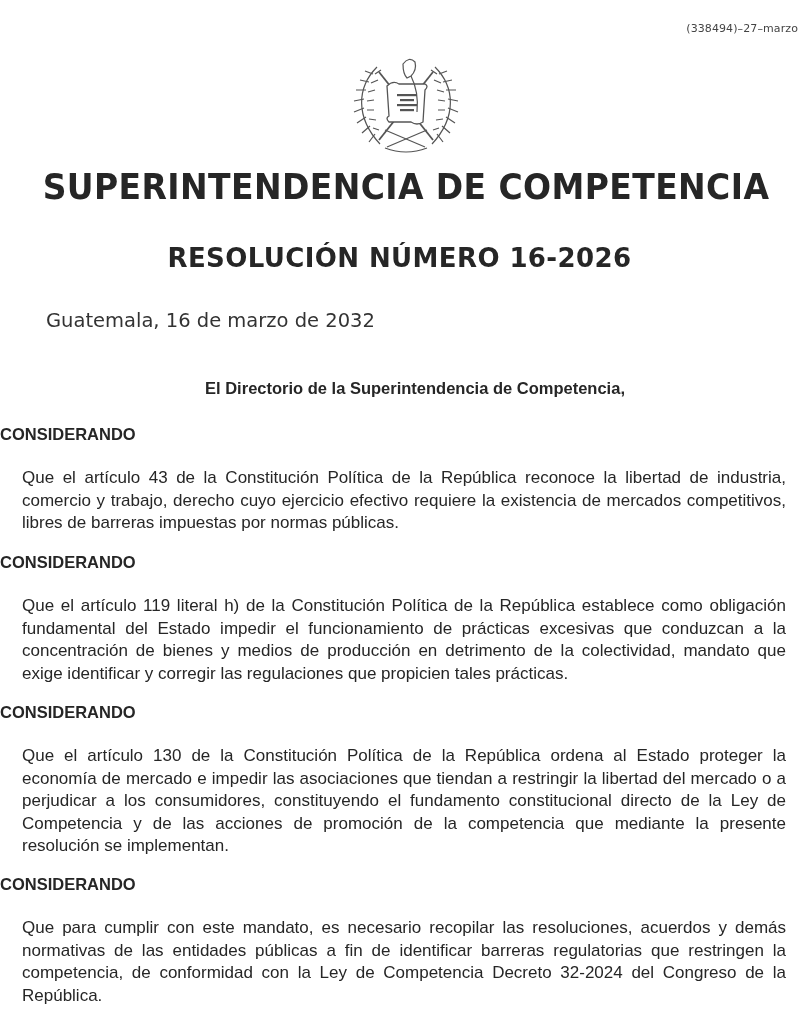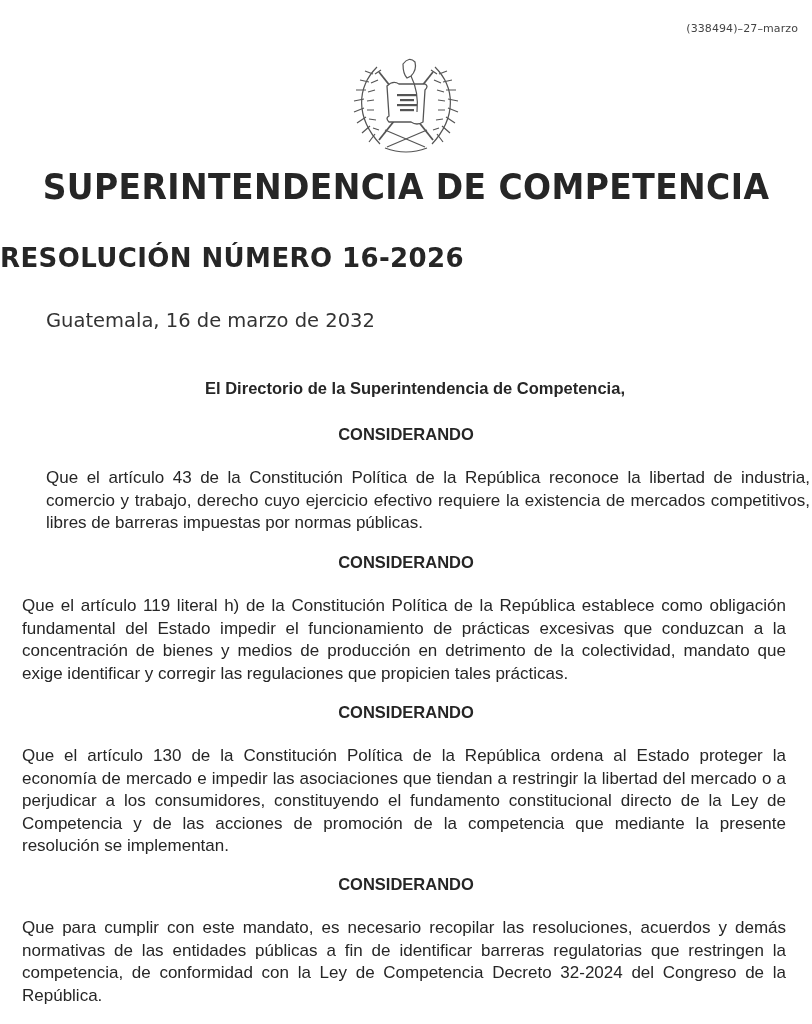--- a/index.html
+++ b/index.html
@@ -41,20 +41,21 @@
       font-size: 33px;
       color: #262626;
       letter-spacing: 0.4px;
       transform: scaleY(1.08);
     }
     .resolution {
       position: absolute;
       top: 243px;
       left: 0;
       width: 799px;
+      text-align: center;
       font-family: "DejaVu Sans", sans-serif;
       font-weight: bold;
       font-size: 26px;
       color: #262626;
       letter-spacing: 0.4px;
     }
     .date-line {
       position: absolute;
       top: 309px;
       left: 46px;
@@ -72,21 +73,20 @@
       font-family: "Liberation Sans", sans-serif;
       font-weight: bold;
       font-size: 16.5px;
       color: #262626;
       padding-left: 9px;
     }
     .considerando {
       position: absolute;
       left: 0;
       width: 812px;
-      text-align: center;
       font-family: "Liberation Sans", sans-serif;
       font-weight: bold;
       font-size: 16.5px;
       color: #262626;
     }
     .para {
       position: absolute;
       left: 22px;
       width: 764px;
       text-align: justify;
@@ -136,21 +136,21 @@
 
 <div class="title">SUPERINTENDENCIA DE COMPETENCIA</div>
 
 <div class="resolution">RESOLUCIÓN NÚMERO 16-2026</div>
 
 <div class="date-line">Guatemala, 16 de marzo de 2032</div>
 
 <div class="directorio">El Directorio de la Superintendencia de Competencia,</div>
 
 <div class="considerando" style="top:425px;">CONSIDERANDO</div>
-<div class="para" style="top:467px;margin-left:24px;">Que el artículo 43 de la Constitución Política de la República reconoce la libertad de industria, comercio y trabajo, derecho cuyo ejercicio efectivo requiere la existencia de mercados competitivos, libres de barreras impuestas por normas públicas.</div>
+<div class="para" style="top:467px;">Que el artículo 43 de la Constitución Política de la República reconoce la libertad de industria, comercio y trabajo, derecho cuyo ejercicio efectivo requiere la existencia de mercados competitivos, libres de barreras impuestas por normas públicas.</div>
 
 <div class="considerando" style="top:553px;">CONSIDERANDO</div>
 <div class="para" style="top:595px;">Que el artículo 119 literal h) de la Constitución Política de la República establece como obligación fundamental del Estado impedir el funcionamiento de prácticas excesivas que conduzcan a la concentración de bienes y medios de producción en detrimento de la colectividad, mandato que exige identificar y corregir las regulaciones que propicien tales prácticas.</div>
 
 <div class="considerando" style="top:703px;">CONSIDERANDO</div>
 <div class="para" style="top:745px;">Que el artículo 130 de la Constitución Política de la República ordena al Estado proteger la economía de mercado e impedir las asociaciones que tiendan a restringir la libertad del mercado o a perjudicar a los consumidores, constituyendo el fundamento constitucional directo de la Ley de Competencia y de las acciones de promoción de la competencia que mediante la presente resolución se implementan.</div>
 
 <div class="considerando" style="top:875px;">CONSIDERANDO</div>
 <div class="para" style="top:917px;">Que para cumplir con este mandato, es necesario recopilar las resoluciones, acuerdos y demás normativas de las entidades públicas a fin de identificar barreras regulatorias que restringen la competencia, de conformidad con la Ley de Competencia Decreto 32-2024 del Congreso de la República.</div>
 

